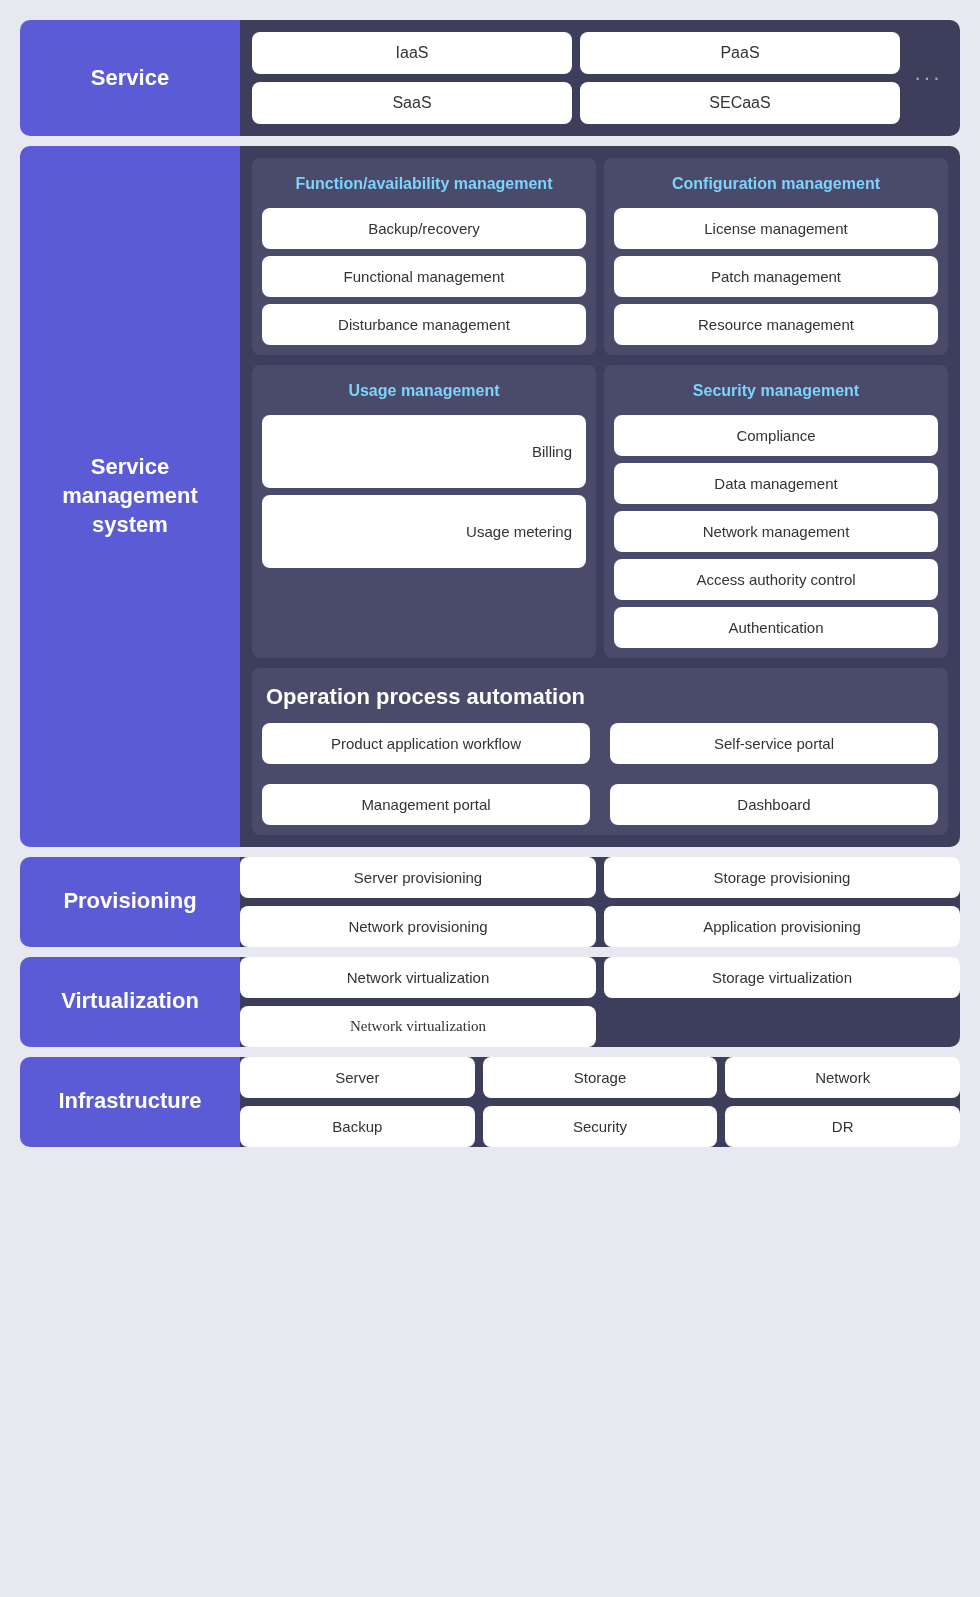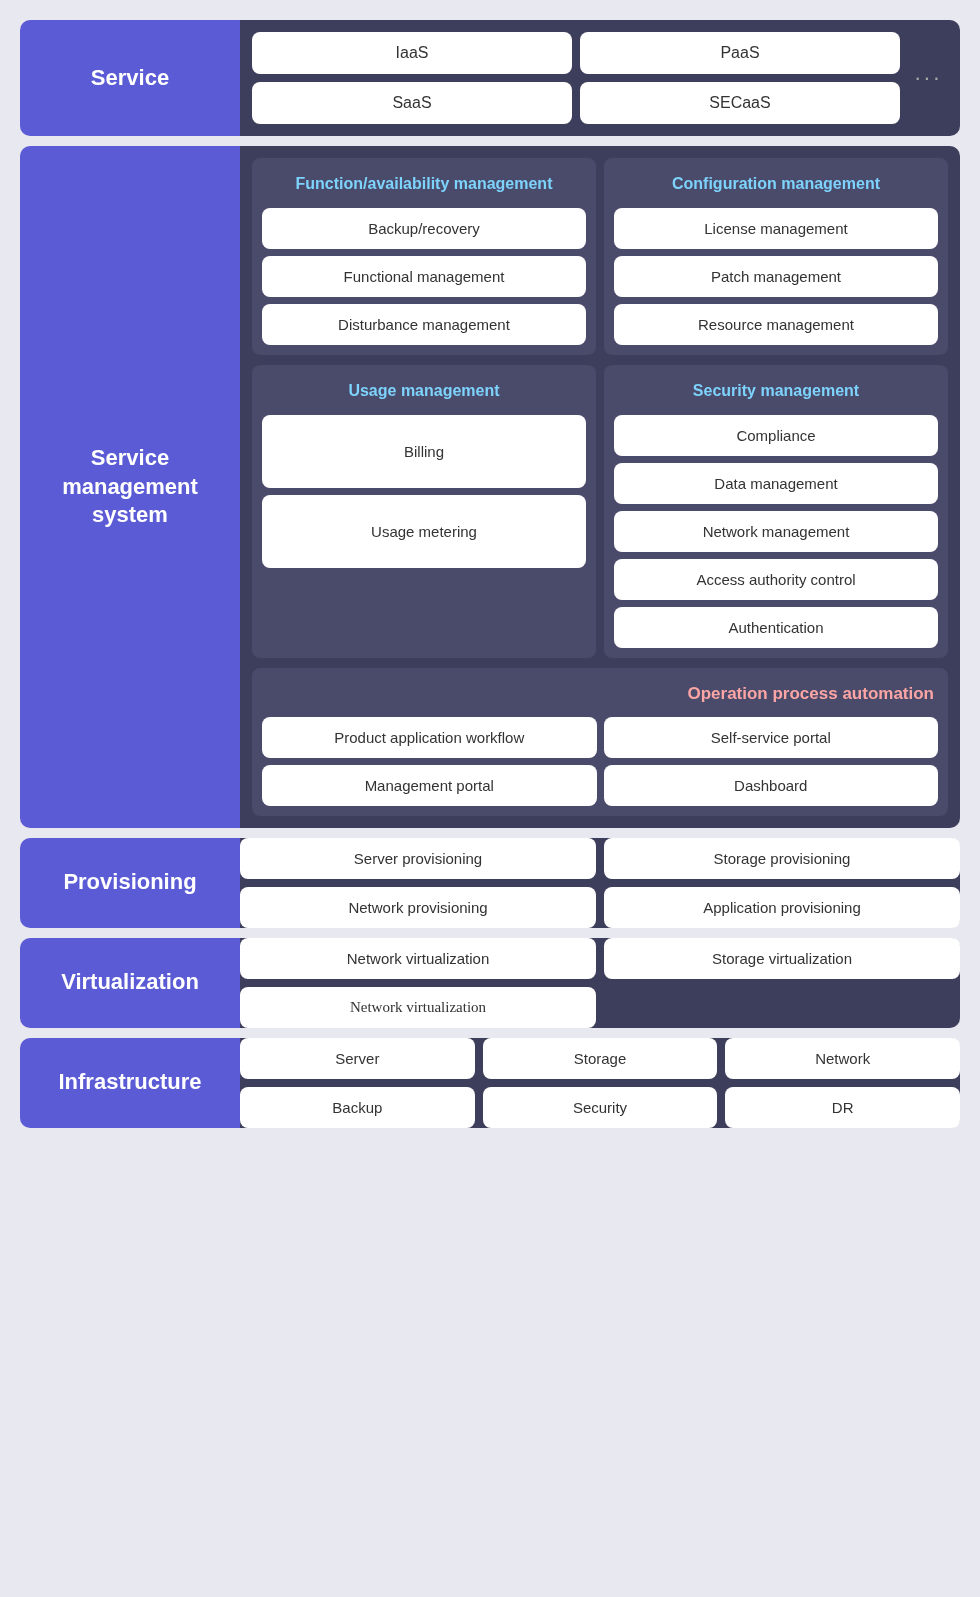--- a/index.html
+++ b/index.html
@@ -109,36 +109,36 @@
     
     .full-panel {
       background: #4a4a6a;
       border-radius: 8px;
       padding: 10px;
       display: flex;
       flex-direction: column;
       gap: 7px;
     }
     .full-panel-title {
-      color: #fca5a5;
+      color: #ffffff;
       font-weight: bold;
-      font-size: 17px;
-      text-align: right;
+      font-size: 22px;
+      text-align: left;
       padding: 6px 4px;
     }
     .two-col-boxes {
       display: grid;
       grid-template-columns: 1fr 1fr;
-      gap: 7px;
+      gap: 20px;
     }
     
     .tall-box {
       background: white;
       border-radius: 8px;
-      text-align: center;
+      text-align: right;
       padding: 28px 14px;
       font-size: 15px;
       color: #333;
     }
     
     .simple-content {
       background: #3d3d5c;
       border-radius: 0 10px 10px 0;
       flex: 1;
     }

